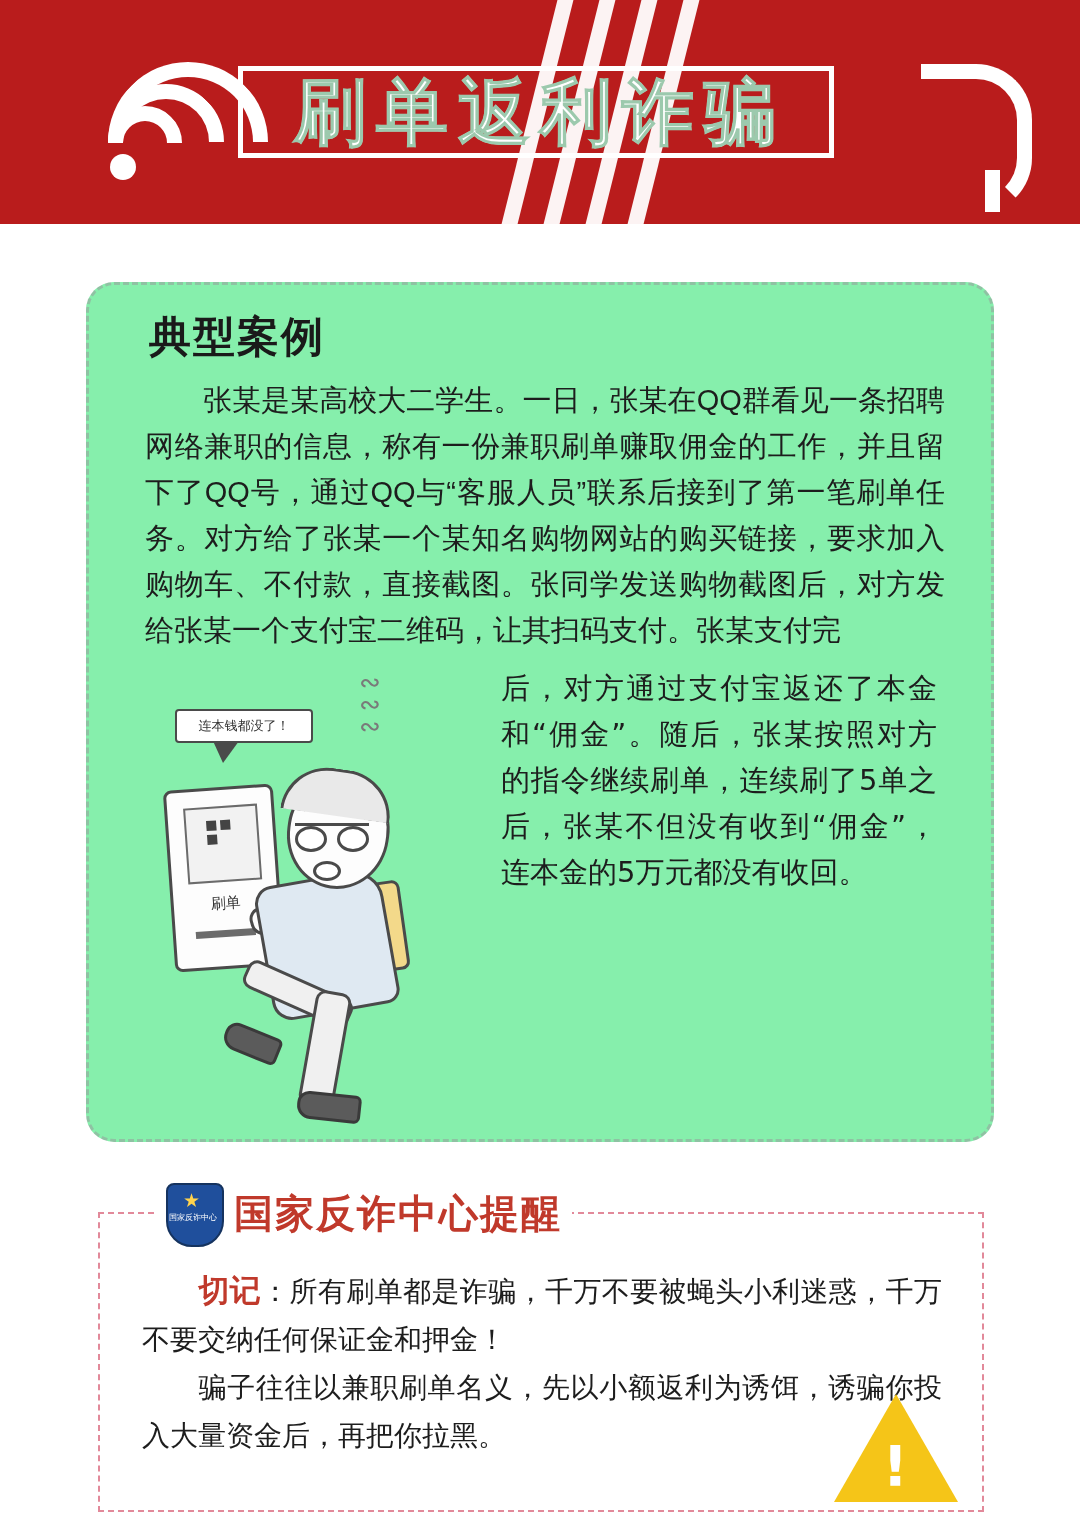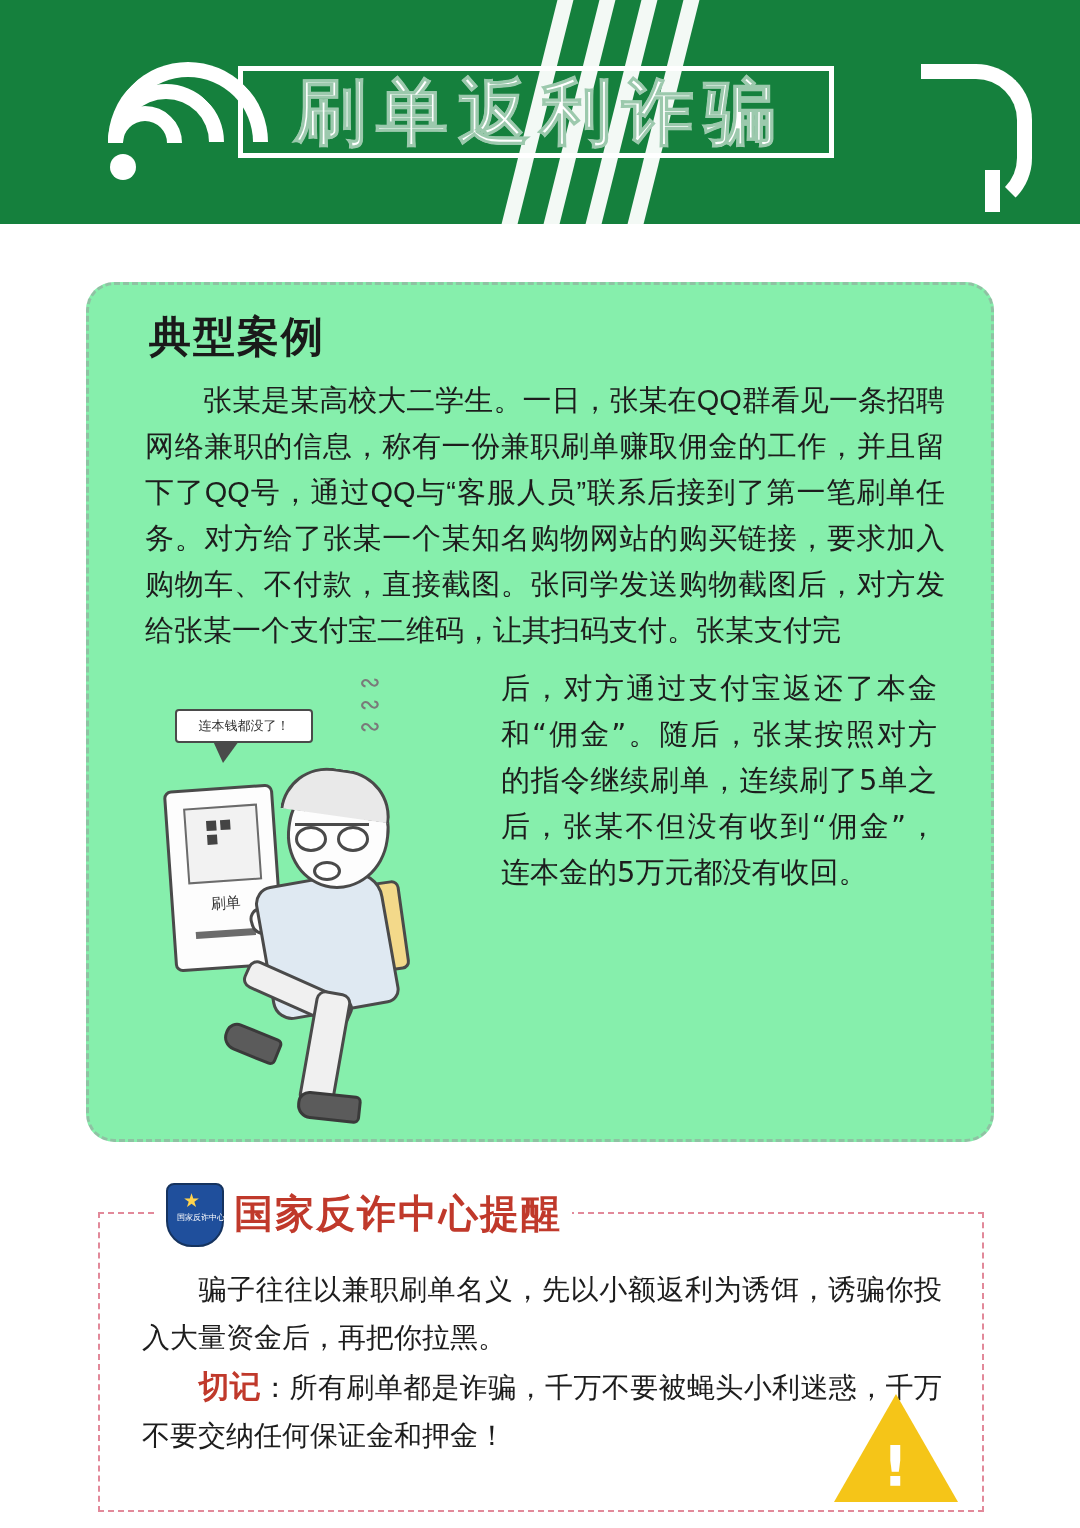--- a/index.html
+++ b/index.html
@@ -13,21 +13,21 @@
     font-family: "Liberation Sans", sans-serif;
     position: relative;
     overflow: hidden;
   }
 
   
   .banner {
     position: relative;
     width: 1080px;
     height: 224px;
-    background: #15803d;
+    background: #b91c1c;
     overflow: hidden;
   }
   .banner-stripes {
     position: absolute;
     top: -40px;
     left: 520px;
     width: 260px;
     height: 300px;
     transform: skewX(-14deg);
   }
@@ -426,21 +426,21 @@
   }
   .badge .star {
     position: absolute;
     left: 17px; top: 8px;
     color: #ffd34d;
     font-size: 19px;
     line-height: 19px;
   }
   .badge .btext {
     position: absolute;
-    left: 8px; top: 30px;
+    left: 0; top: 30px;
     width: 54px;
     text-align: center;
     font-size: 8px;
     color: #ffffff;
     line-height: 10px;
     font-family: "DejaVu Sans", sans-serif;
   }
   .alert-title {
     font-size: 39px;
     font-weight: bold;
@@ -549,19 +549,19 @@
   <div class="alert-head">
     <div class="badge">
       <div class="shield"></div>
       <div class="star">★</div>
       <div class="btext">国家反诈中心</div>
     </div>
     <div class="alert-title">国家反诈中心提醒</div>
   </div>
 
   <div class="alert-body">
+    <p><span class="indent"></span><span class="keyword">切记</span><span>：所有刷单都是诈骗，千万不要被蝇头小利迷惑，千万不要交纳任何保证金和押金！</span></p>
     <p><span class="indent"></span><span>骗子往往以兼职刷单名义，先以小额返利为诱饵，诱骗你投入大量资金后，再把你拉黑。</span></p>
-    <p><span class="indent"></span><span class="keyword">切记</span><span>：所有刷单都是诈骗，千万不要被蝇头小利迷惑，千万不要交纳任何保证金和押金！</span></p>
   </div>
 
   <div class="warn-tri"></div>
   <div class="warn-tri-inner">!</div>
 </div>
 
 </body></html>

